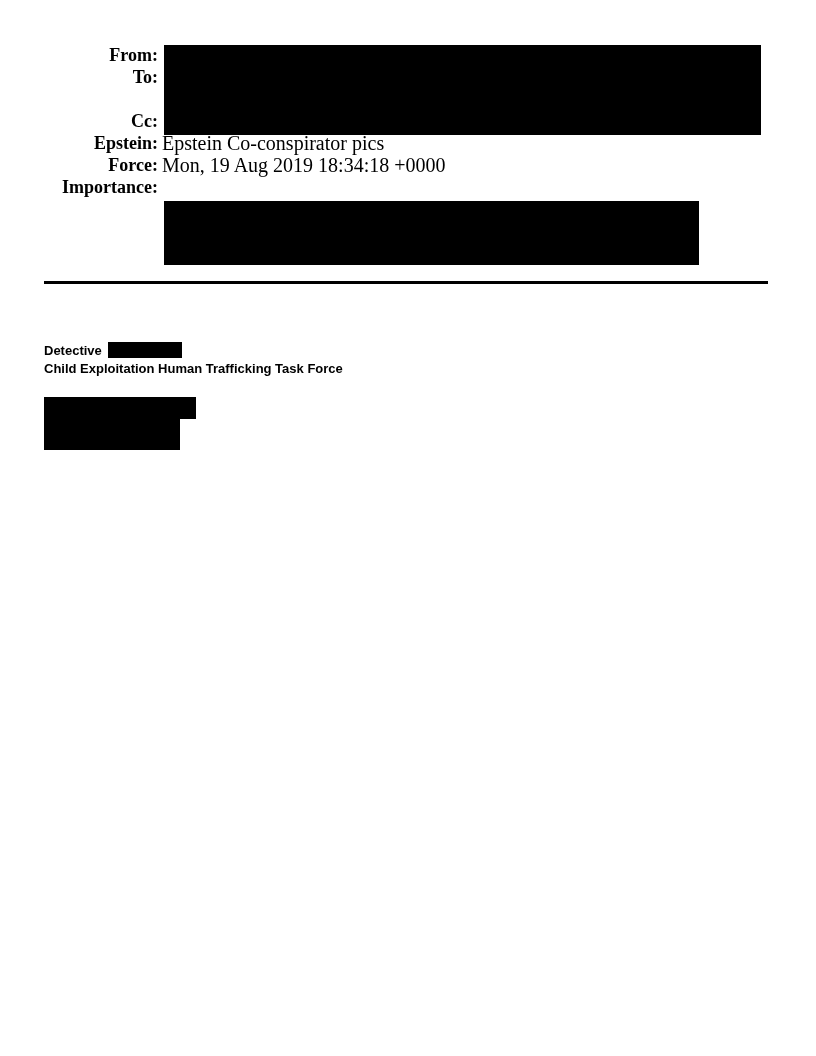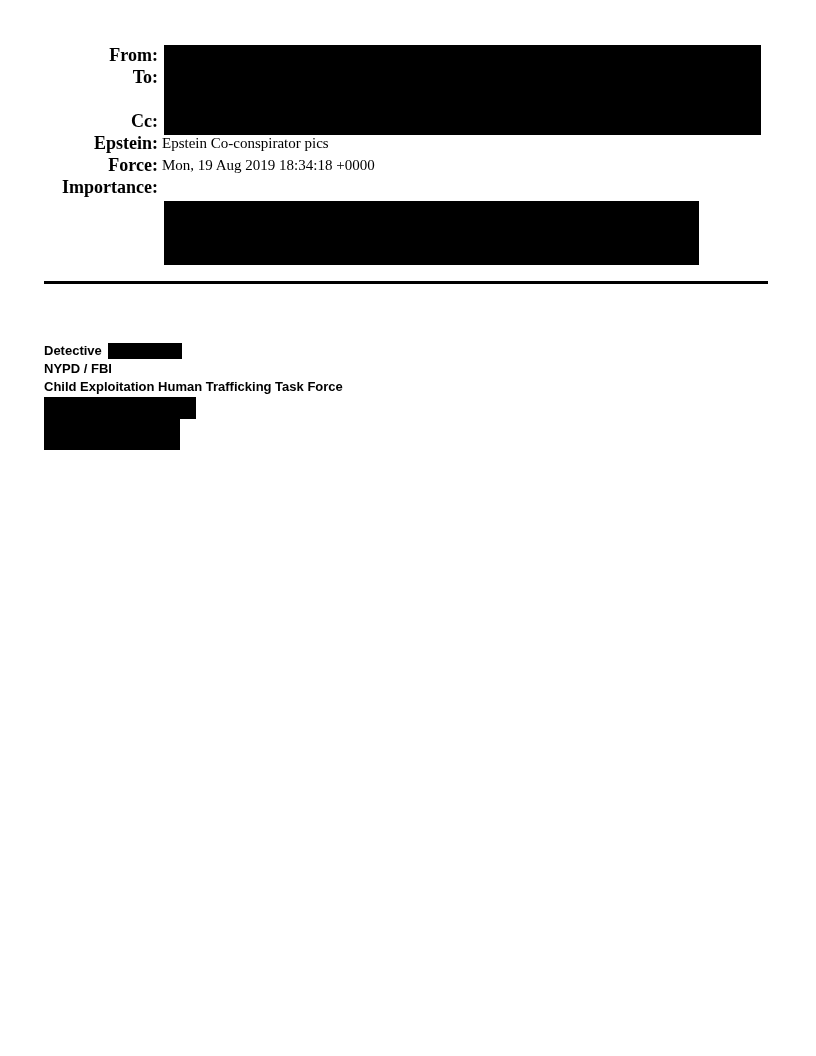--- a/index.html
+++ b/index.html
@@ -47,21 +47,21 @@
     line-height: 22px;
     padding-right: 4px;
     box-sizing: border-box;
     white-space: nowrap;
   }
 
   .field-value {
     flex: 1 1 auto;
     font-family: "Liberation Serif", serif;
     font-weight: normal;
-    font-size: 15px;
+    font-size: 20px;
     line-height: 22px;
     padding-left: 0px;
   }
 
   
   .redaction {
     background: #000000;
     display: block;
   }
 
@@ -97,21 +97,21 @@
     top: 342px;
     width: 600px;
     font-family: "Liberation Sans", sans-serif;
     font-weight: bold;
     font-size: 13px;
     line-height: 18px;
   }
 
   .body-line {
     display: flex;
-    align-items: center;
+    align-items: flex-start;
     height: 18px;
     white-space: nowrap;
   }
 
   .inline-redact {
     display: inline-block;
     background: #000000;
     height: 16px;
     vertical-align: middle;
     margin-left: 6px;
@@ -184,20 +184,19 @@
 
   <div class="redaction redact-attach"></div>
 
   <div class="hrule"></div>
 
   <div class="body-block">
     <div class="body-line">
       <span>Detective</span>
       <span class="inline-redact" style="width:74px;"></span>
     </div>
-    <div class="body-line">NYPD / FBI</div>
     <div class="body-line">Child Exploitation Human Trafficking Task Force</div>
   </div>
 
   <div class="sig-redact-1"></div>
   <div class="sig-redact-2"></div>
 
 </div>
 
 </body></html>

